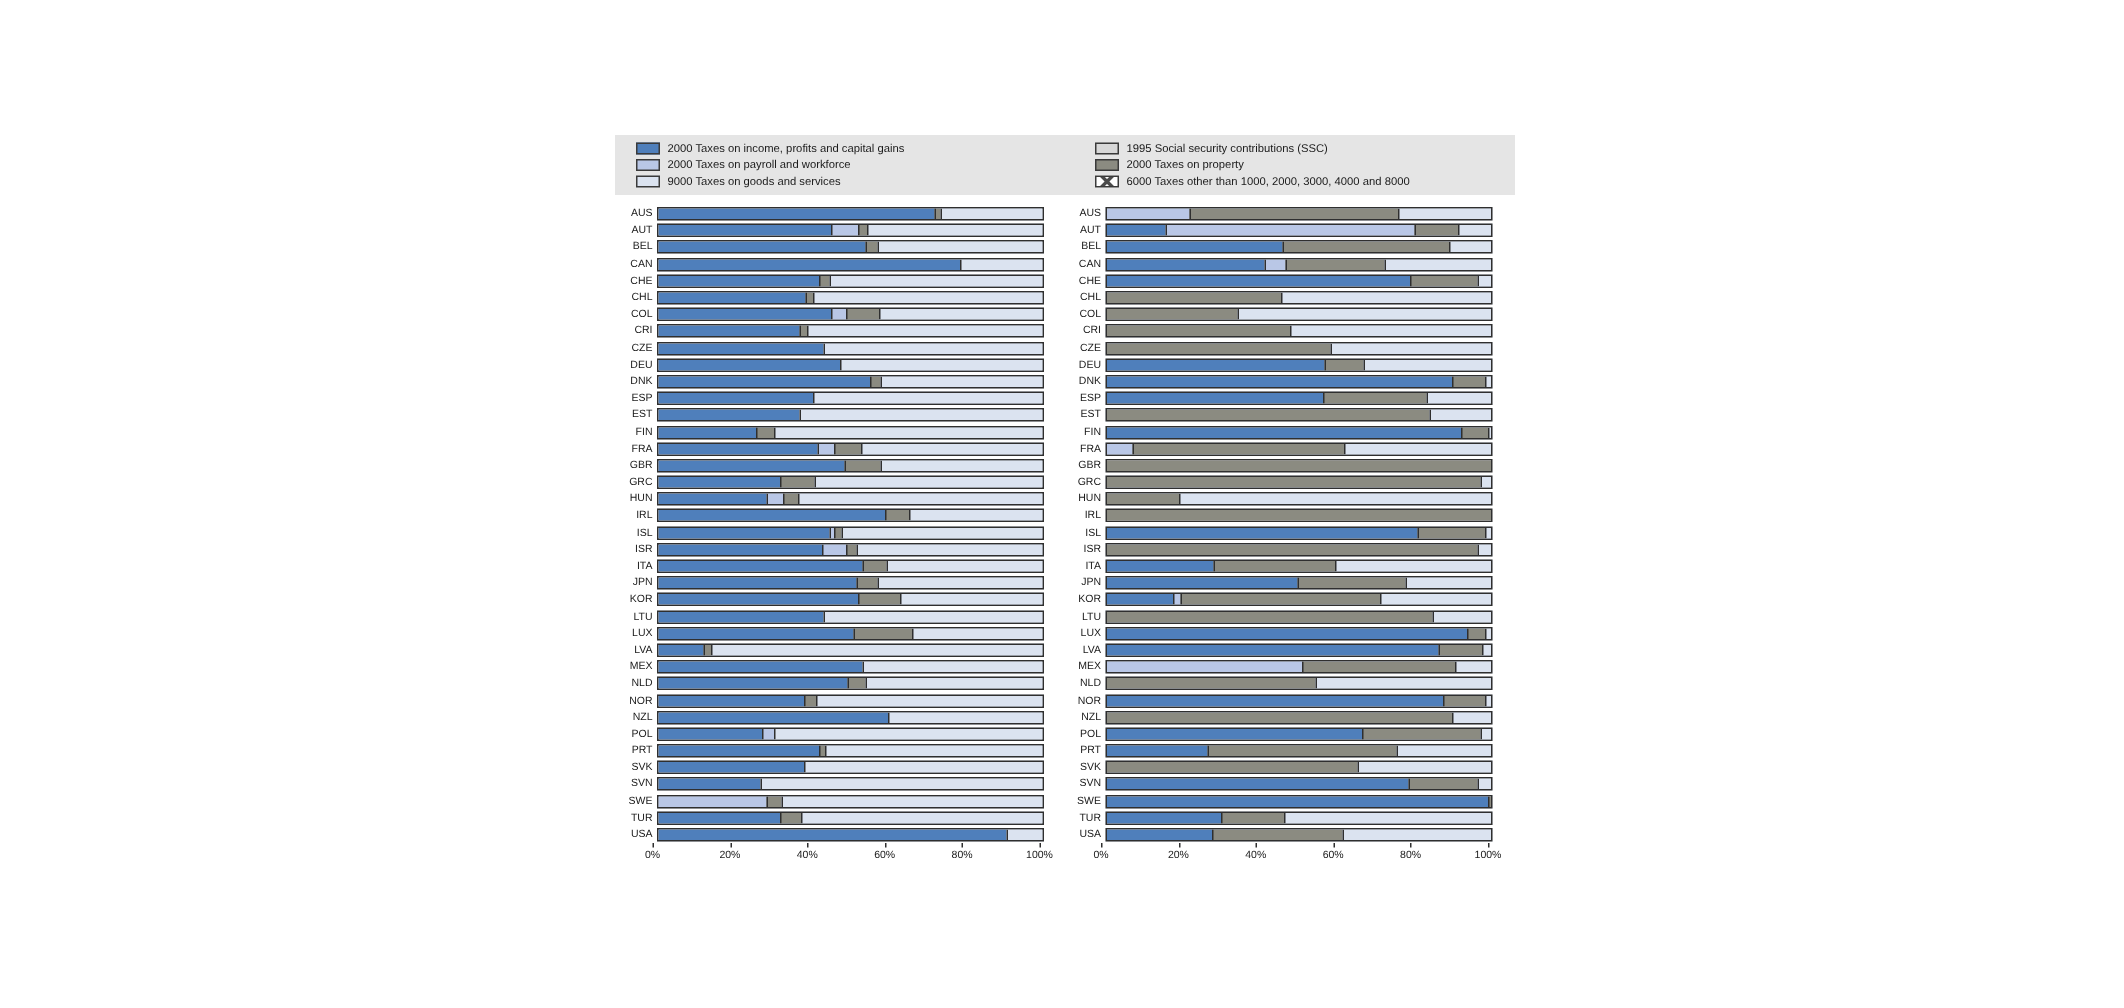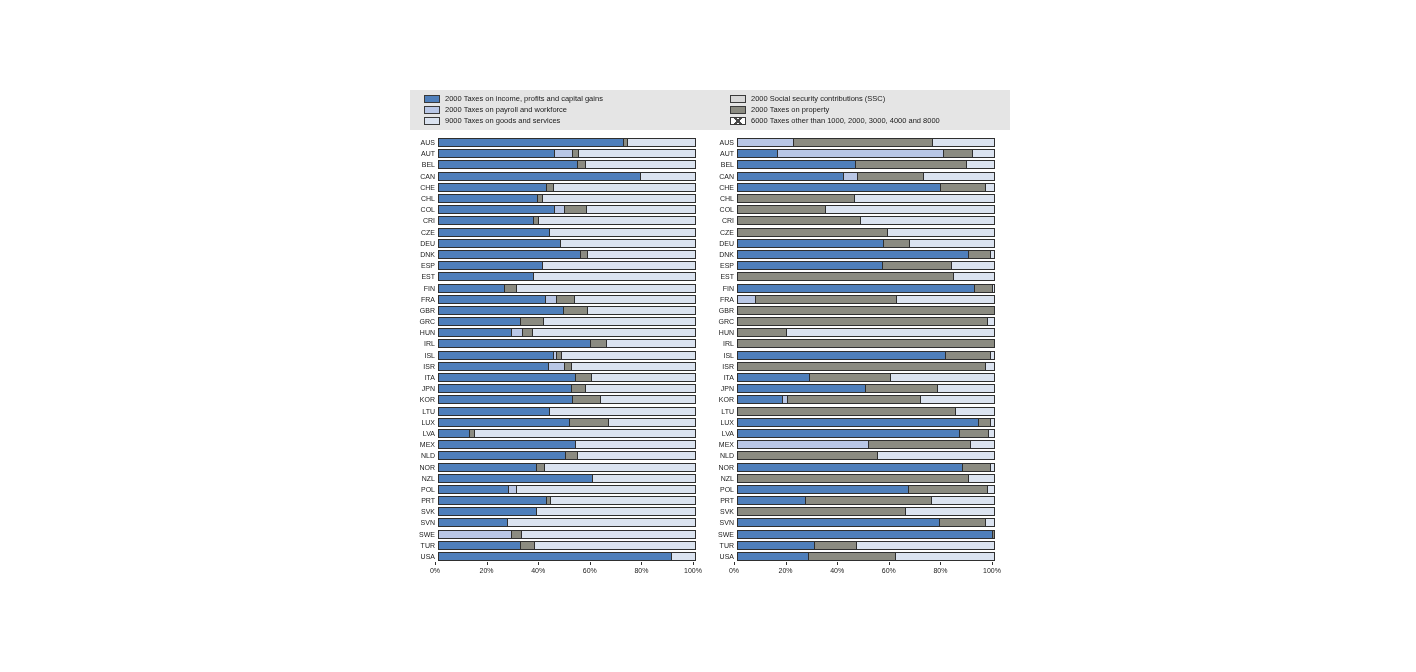--- a/index.html
+++ b/index.html
@@ -40,21 +40,21 @@
 <body>
 
 <div class="figure">
   <div class="legend" id="legend">
       <div class="legend-item">
         <span class="swatch" style="background: rgb(79, 127, 187);"></span>
         <span>2000 Taxes on income, profits and capital gains</span>
       </div>
       <div class="legend-item">
         <span class="swatch" style="background: rgb(216, 216, 216);"></span>
-        <span>2000 Social security contributions (SSC)</span>
+        <span>1995 Social security contributions (SSC)</span>
       </div>
       <div class="legend-item">
         <span class="swatch" style="background: rgb(185, 199, 230);"></span>
         <span>2000 Taxes on payroll and workforce</span>
       </div>
       <div class="legend-item">
         <span class="swatch" style="background: rgb(139, 139, 129);"></span>
         <span>2000 Taxes on property</span>
       </div>
       <div class="legend-item">

